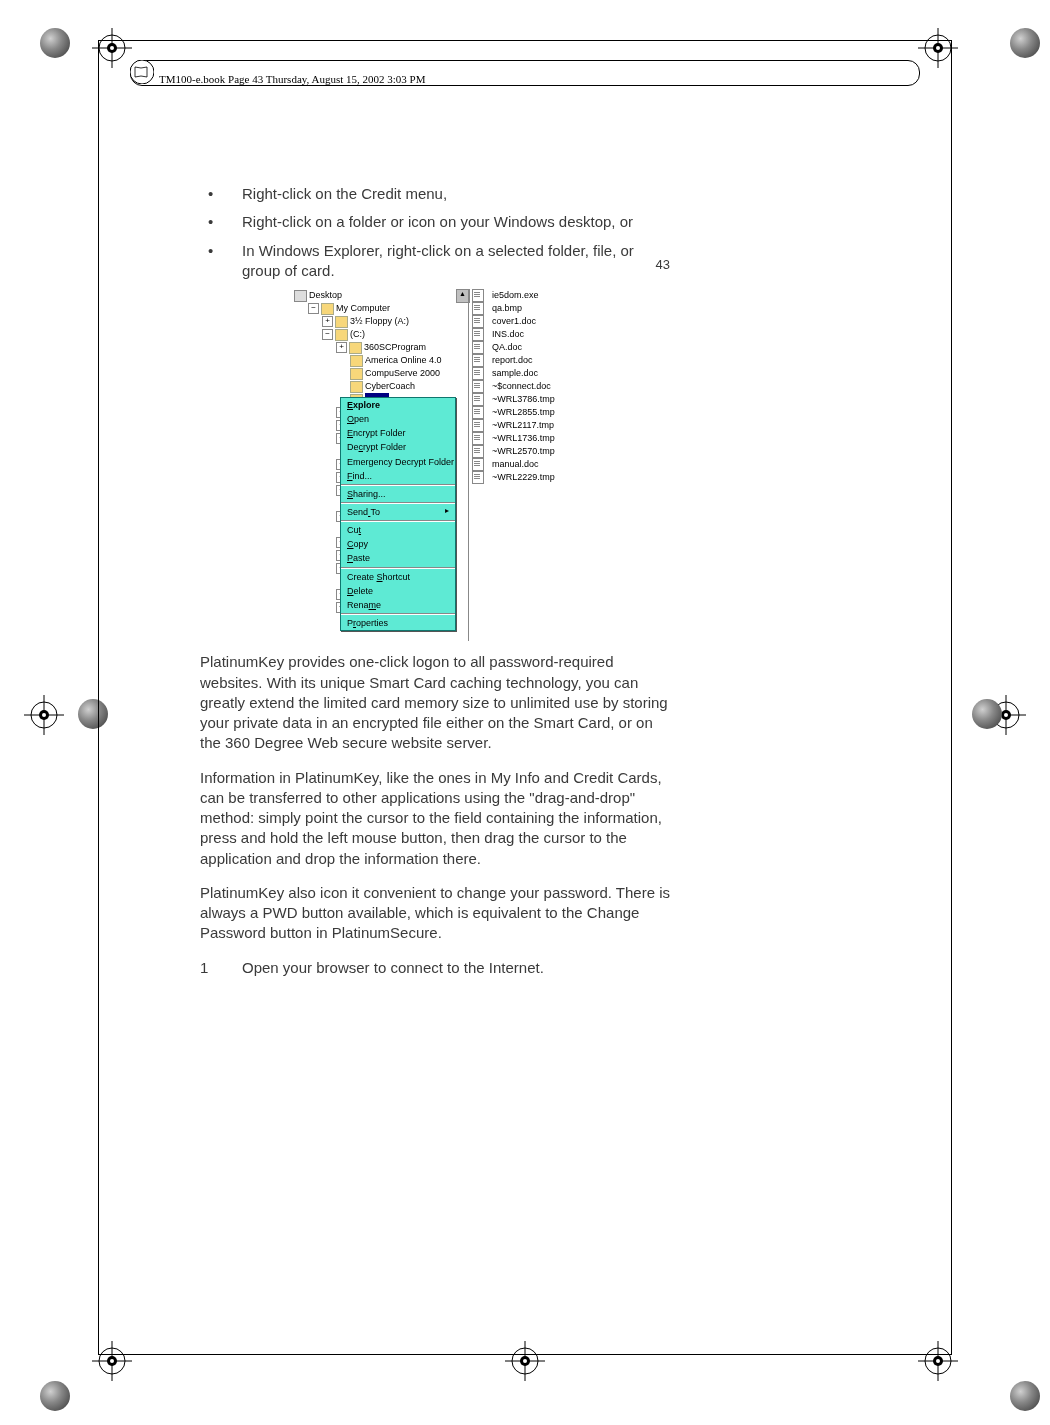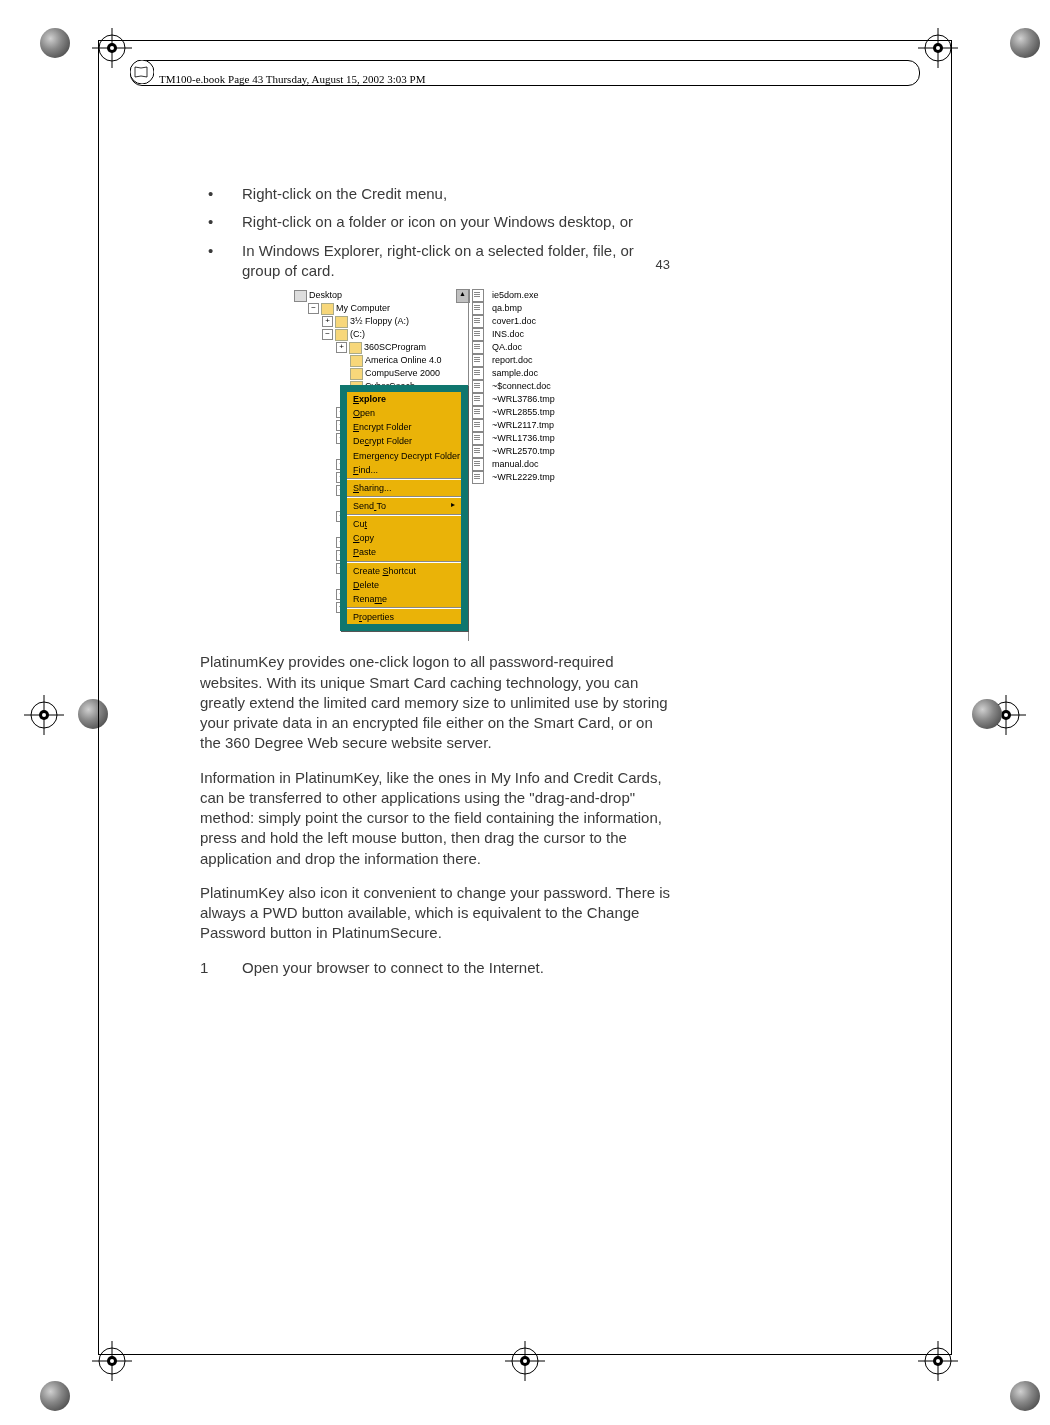--- a/index.html
+++ b/index.html
@@ -162,24 +162,24 @@
   }
   .dicon {
     display:inline-block; width:11px; height:10px;
     background:#ddd; border:1px solid #888;
   }
   .selrow {
     background:#000080; color:#fff; padding: 0 2px;
   }
   .ctx-menu {
     position: absolute;
-    top: 96px; left: 50px;
+    top: 108px; left: 50px;
     width: 114px;
-    background: #eab308;
-    border: 7px solid #0f766e;
+    background: #5eead4;
+    border: 1px solid #0f766e;
     box-shadow: 1px 1px 0 #555;
   }
   .ctx-menu .mi {
     padding: 1px 6px;
     font-size: 9px;
     font-family: "MS Sans Serif", Tahoma, sans-serif;
     white-space: nowrap;
   }
   .ctx-menu .mi.bold { font-weight: bold; }
   .ctx-menu hr { border: none; border-top: 1px solid #888; border-bottom: 1px solid #fff; margin: 1px 0; }

